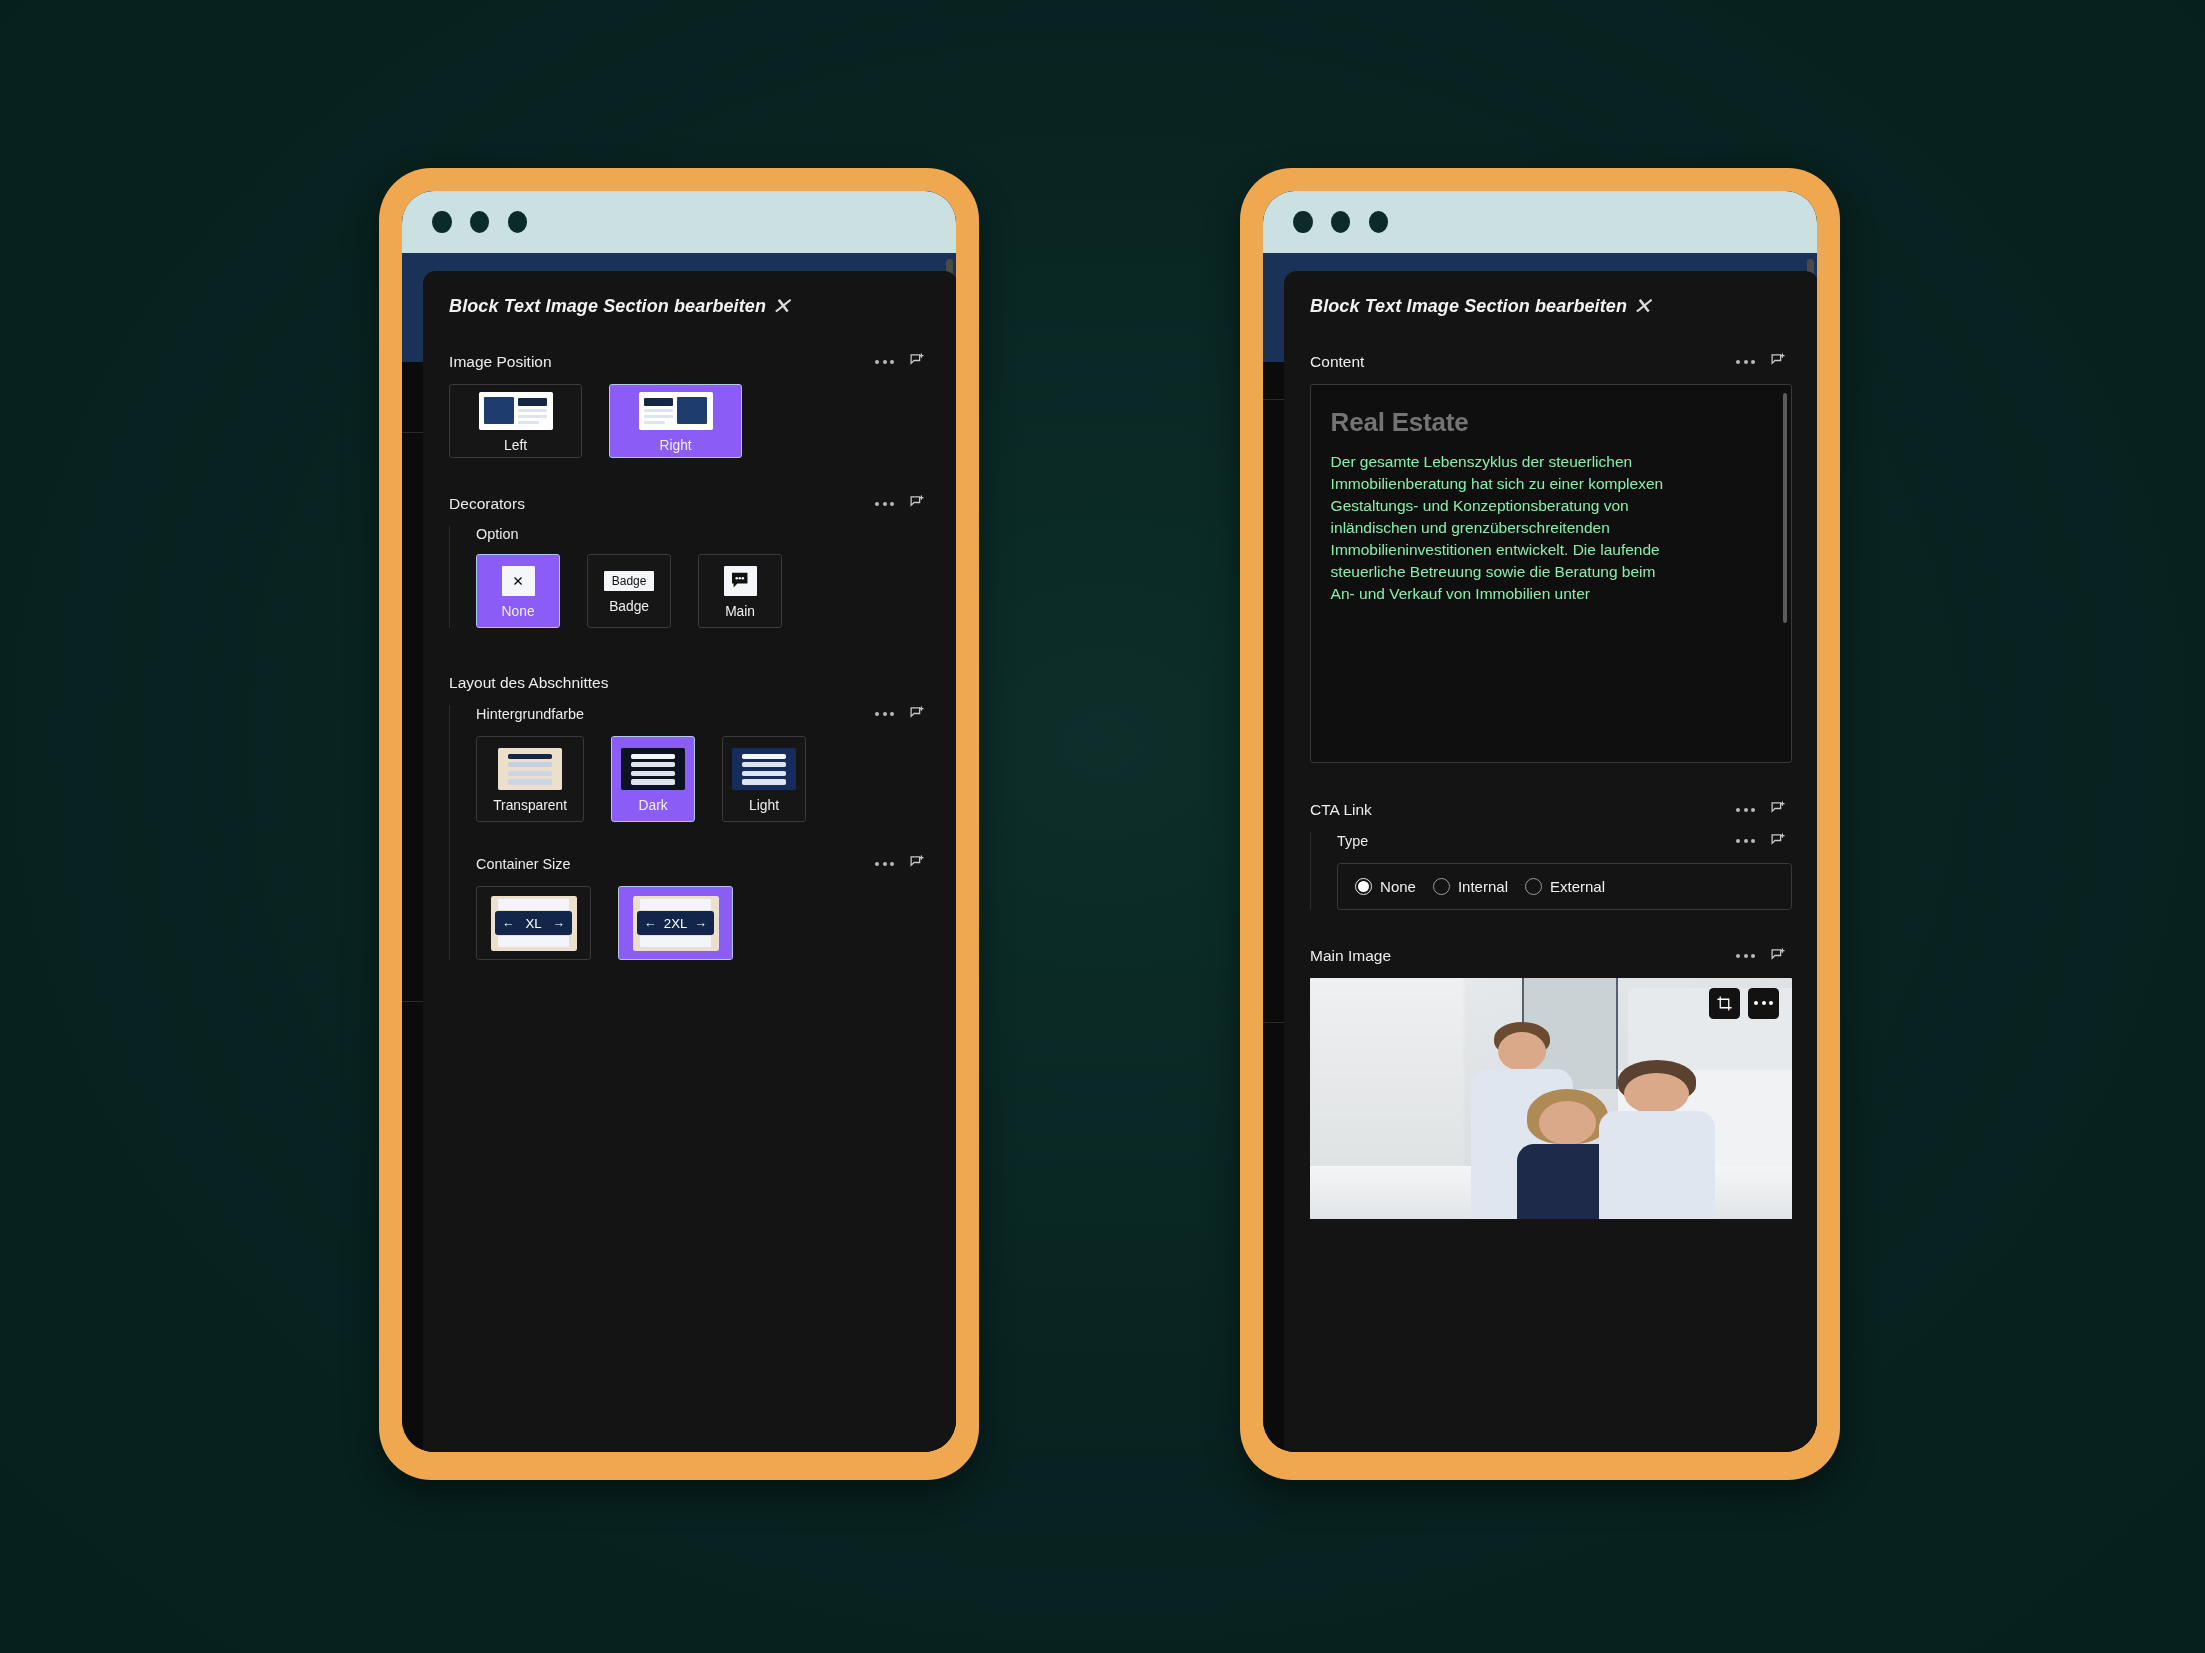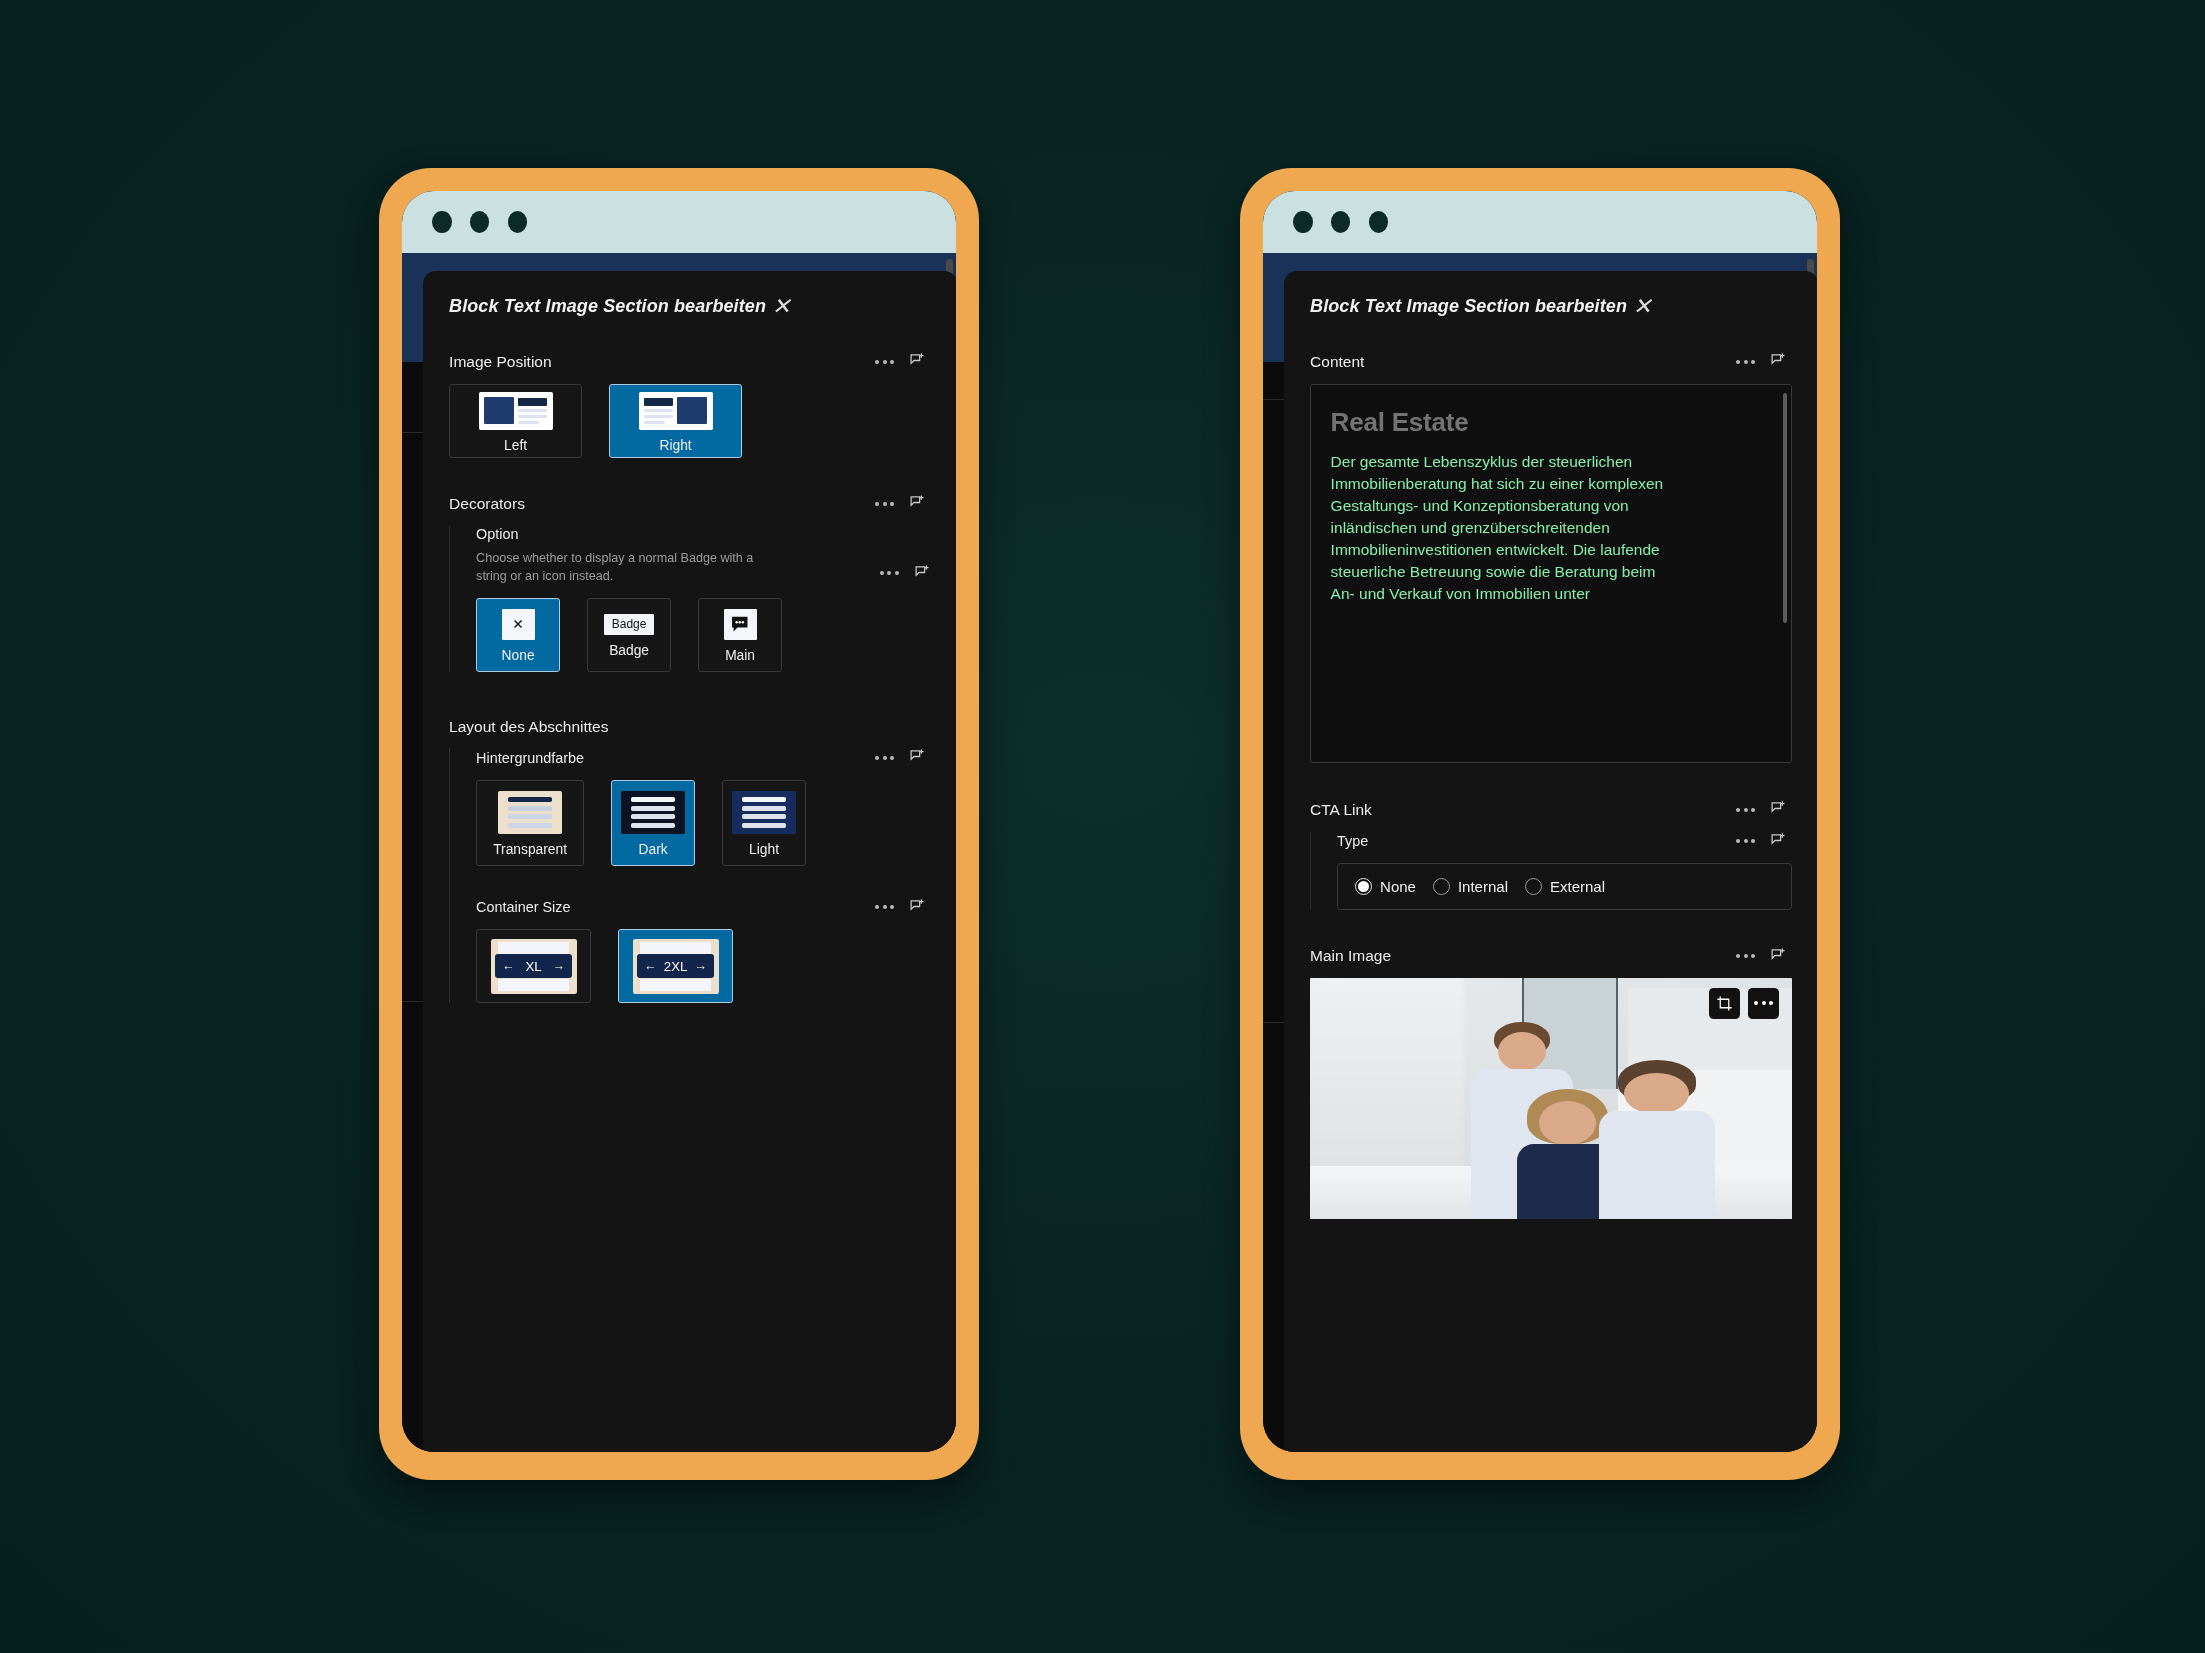--- a/index.html
+++ b/index.html
@@ -116,21 +116,21 @@
   
   .tiles { display: flex; gap: 27px; margin-top: 12.6px; text-align: center; }
   .tile {
     background: #161616;
     border: 0.6px solid #3a3a3a;
     border-radius: 2.9px;
     display: flex; flex-direction: column; align-items: center; justify-content: center;
     cursor: pointer;
     padding: 10.3px 5.7px 8px 5.7px;
   }
-  .tile.selected { border-color: #aecbe8; background: #0369a1; }
+  .tile.selected { border-color: #aecbe8; background: #8b5cf6; }
   .tile-label { color: #f0f0f0; font-size: 13.8px; margin-top: 8px; }
 
   
   .thumb-ip {
     width: 74px; height: 49px; background: #fff; border-radius: 1.7px;
     display: flex; padding: 5.2px; gap: 4px;
   }
   .ip-img { width: 30px; background: #1e3c6e; border-radius: 1.1px; }
   .ip-txt { flex: 1; display: flex; flex-direction: column; gap: 2.9px; padding-top: 1.1px; }
   .ip-h { height: 7.5px; background: #152746; border-radius: 1.1px; }
@@ -334,36 +334,20 @@
                 <svg width="17" height="17" viewBox="0 0 24 24" fill="none" stroke="#c8c8c8" stroke-width="1.8">
                   <path d="M3 4h12v8H7l-4 4z"></path>
                     <path d="M17.5 2v6M14.5 5h6"></path>
                 </svg>
               </span>
             </div>
           </div>
 
           <div class="indent">
             <div class="sec-title sub">Option</div>
-            <div style="display:flex;align-items:flex-start;justify-content:space-between;margin-top:6.9px;">
-              <div class="desc">Choose whether to display a normal Badge with a string or an icon instead.</div>
-              <div class="sec-actions" style="padding-top:15px;">
-                <span class="ico-dots">
-                    <i></i>
-                    <i></i>
-                    <i></i>
-                  </span>
-                <span class="ico-comment">
-                  <svg width="17" height="17" viewBox="0 0 24 24" fill="none" stroke="#c8c8c8" stroke-width="1.8">
-                    <path d="M3 4h12v8H7l-4 4z"></path>
-                      <path d="M17.5 2v6M14.5 5h6"></path>
-                  </svg>
-                </span>
-              </div>
-            </div>
 
             <div class="tiles">
               <div class="tile selected" style="width:84px;height:74px;">
                 <div class="thumb-none">✕</div>
                 <div class="tile-label">None</div>
               </div>
               <div class="tile" style="width:84px;height:74px;">
                 <div class="thumb-badge">Badge</div>
                 <div class="tile-label">Badge</div>
               </div>

